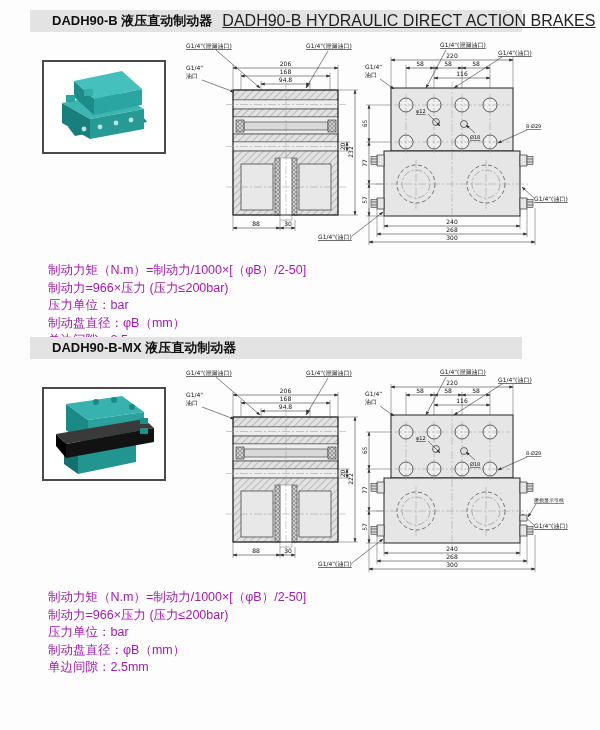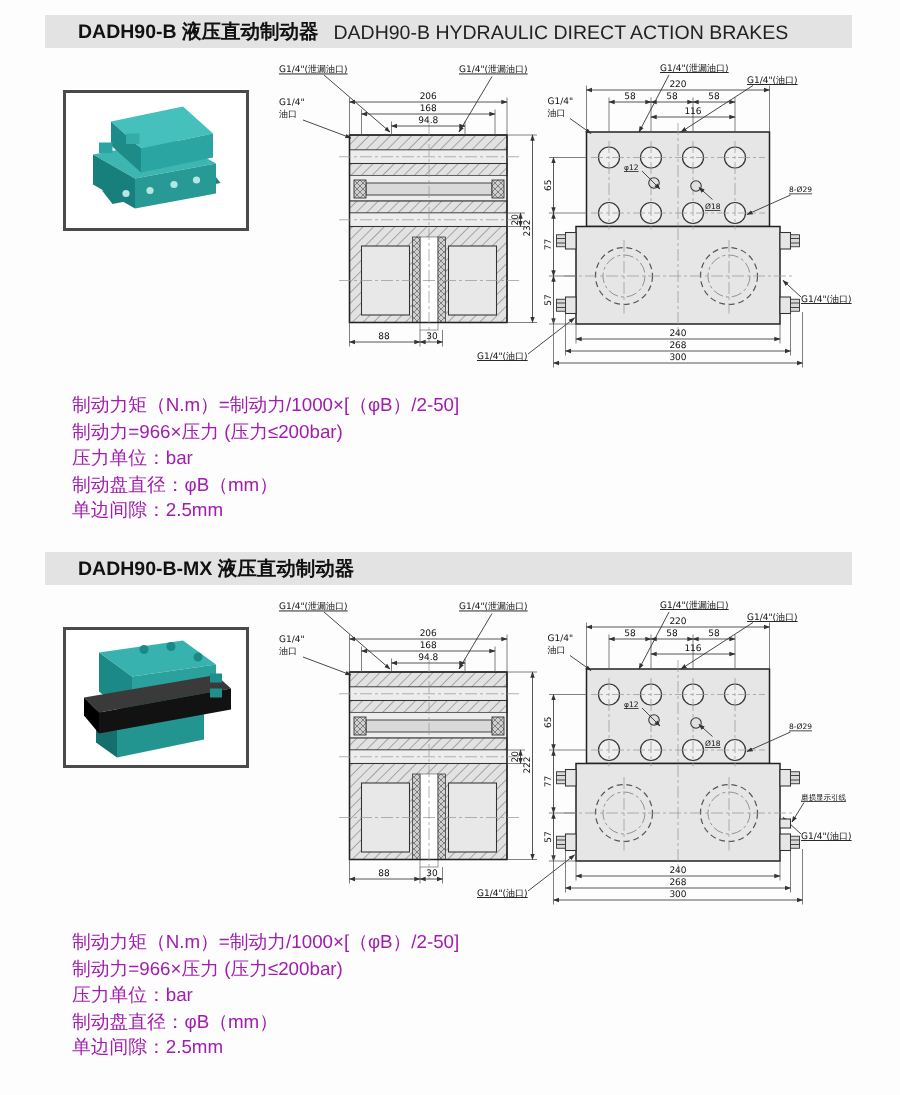--- a/index.html
+++ b/index.html
@@ -1,26 +1,26 @@
 <!DOCTYPE html>
 <html><head>
 <meta charset="utf-8">
 <style>
   html,body{margin:0;padding:0;background:#ffffff;}
   .page{position:relative;width:600px;height:730px;background:#fdfdfd;overflow:hidden;
         font-family:"Liberation Sans",sans-serif;color:#111;}
   #sections{position:absolute;inset:0;}
   .product-section{position:absolute;left:0;width:600px;height:345px;}
   #sections .product-section:nth-of-type(1){top:10px;}
-  #sections .product-section:nth-of-type(2){top:368px;}
-
-  .section-header{position:absolute;left:30px;top:0;width:538px;height:22px;background:#e3e3e3;
+  #sections .product-section:nth-of-type(2){top:337px;}
+
+  .section-header{position:absolute;left:30px;top:0;width:492px;height:22px;background:#e3e3e3;
        display:flex;align-items:center;gap:10px;padding-left:22px;box-sizing:border-box;}
   .title-zh{font-weight:bold;font-size:13px;color:#111;white-space:nowrap;}
-  .title-en{font-size:13px;color:#222;white-space:nowrap;}
+  .title-en{font-size:16px;color:#222;white-space:nowrap;text-decoration:underline;}
 
   .photo-frame{position:absolute;left:42px;top:50px;width:120px;height:90px;
        border:2px solid #4a4a4a;background:#fff;}
   .photo-frame svg{display:block;width:100%;height:100%;}
 
   .drawing{position:absolute;left:178px;top:28px;width:412px;height:218px;}
 
   .specs{position:absolute;left:48px;top:252px;font-weight:normal;font-size:12.5px;
        line-height:17.5px;color:#a21caf;white-space:nowrap;}
 

